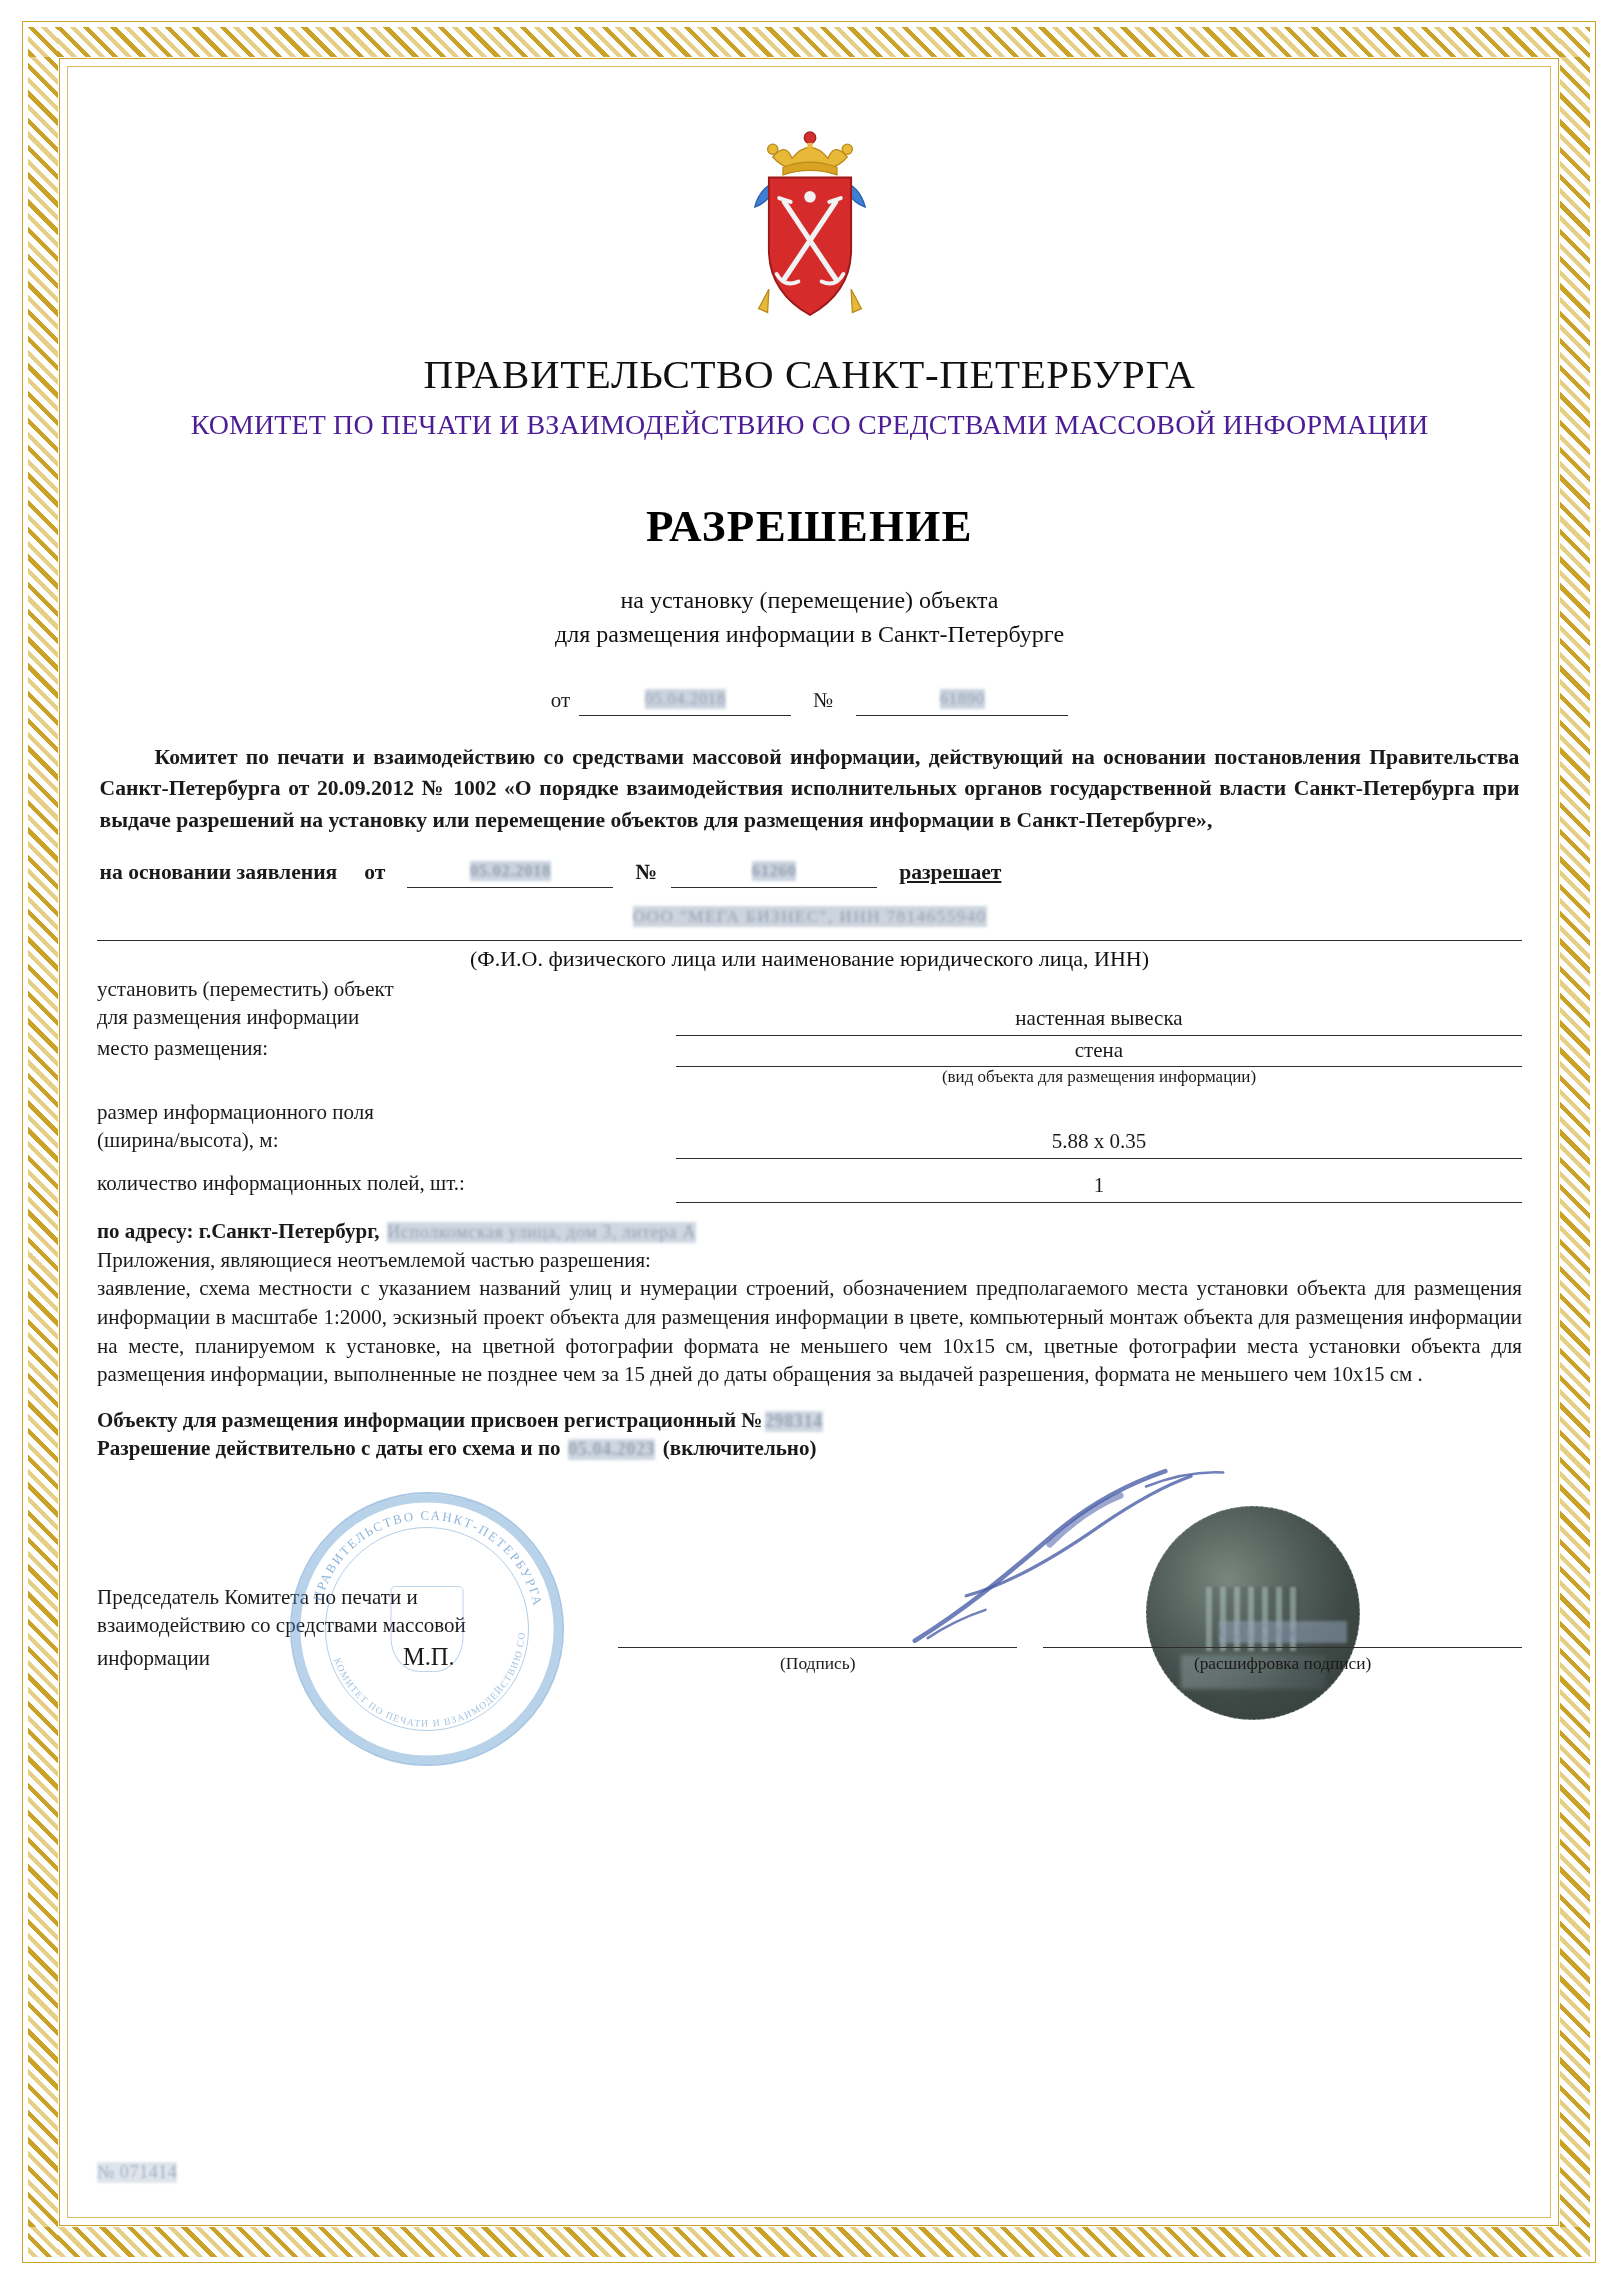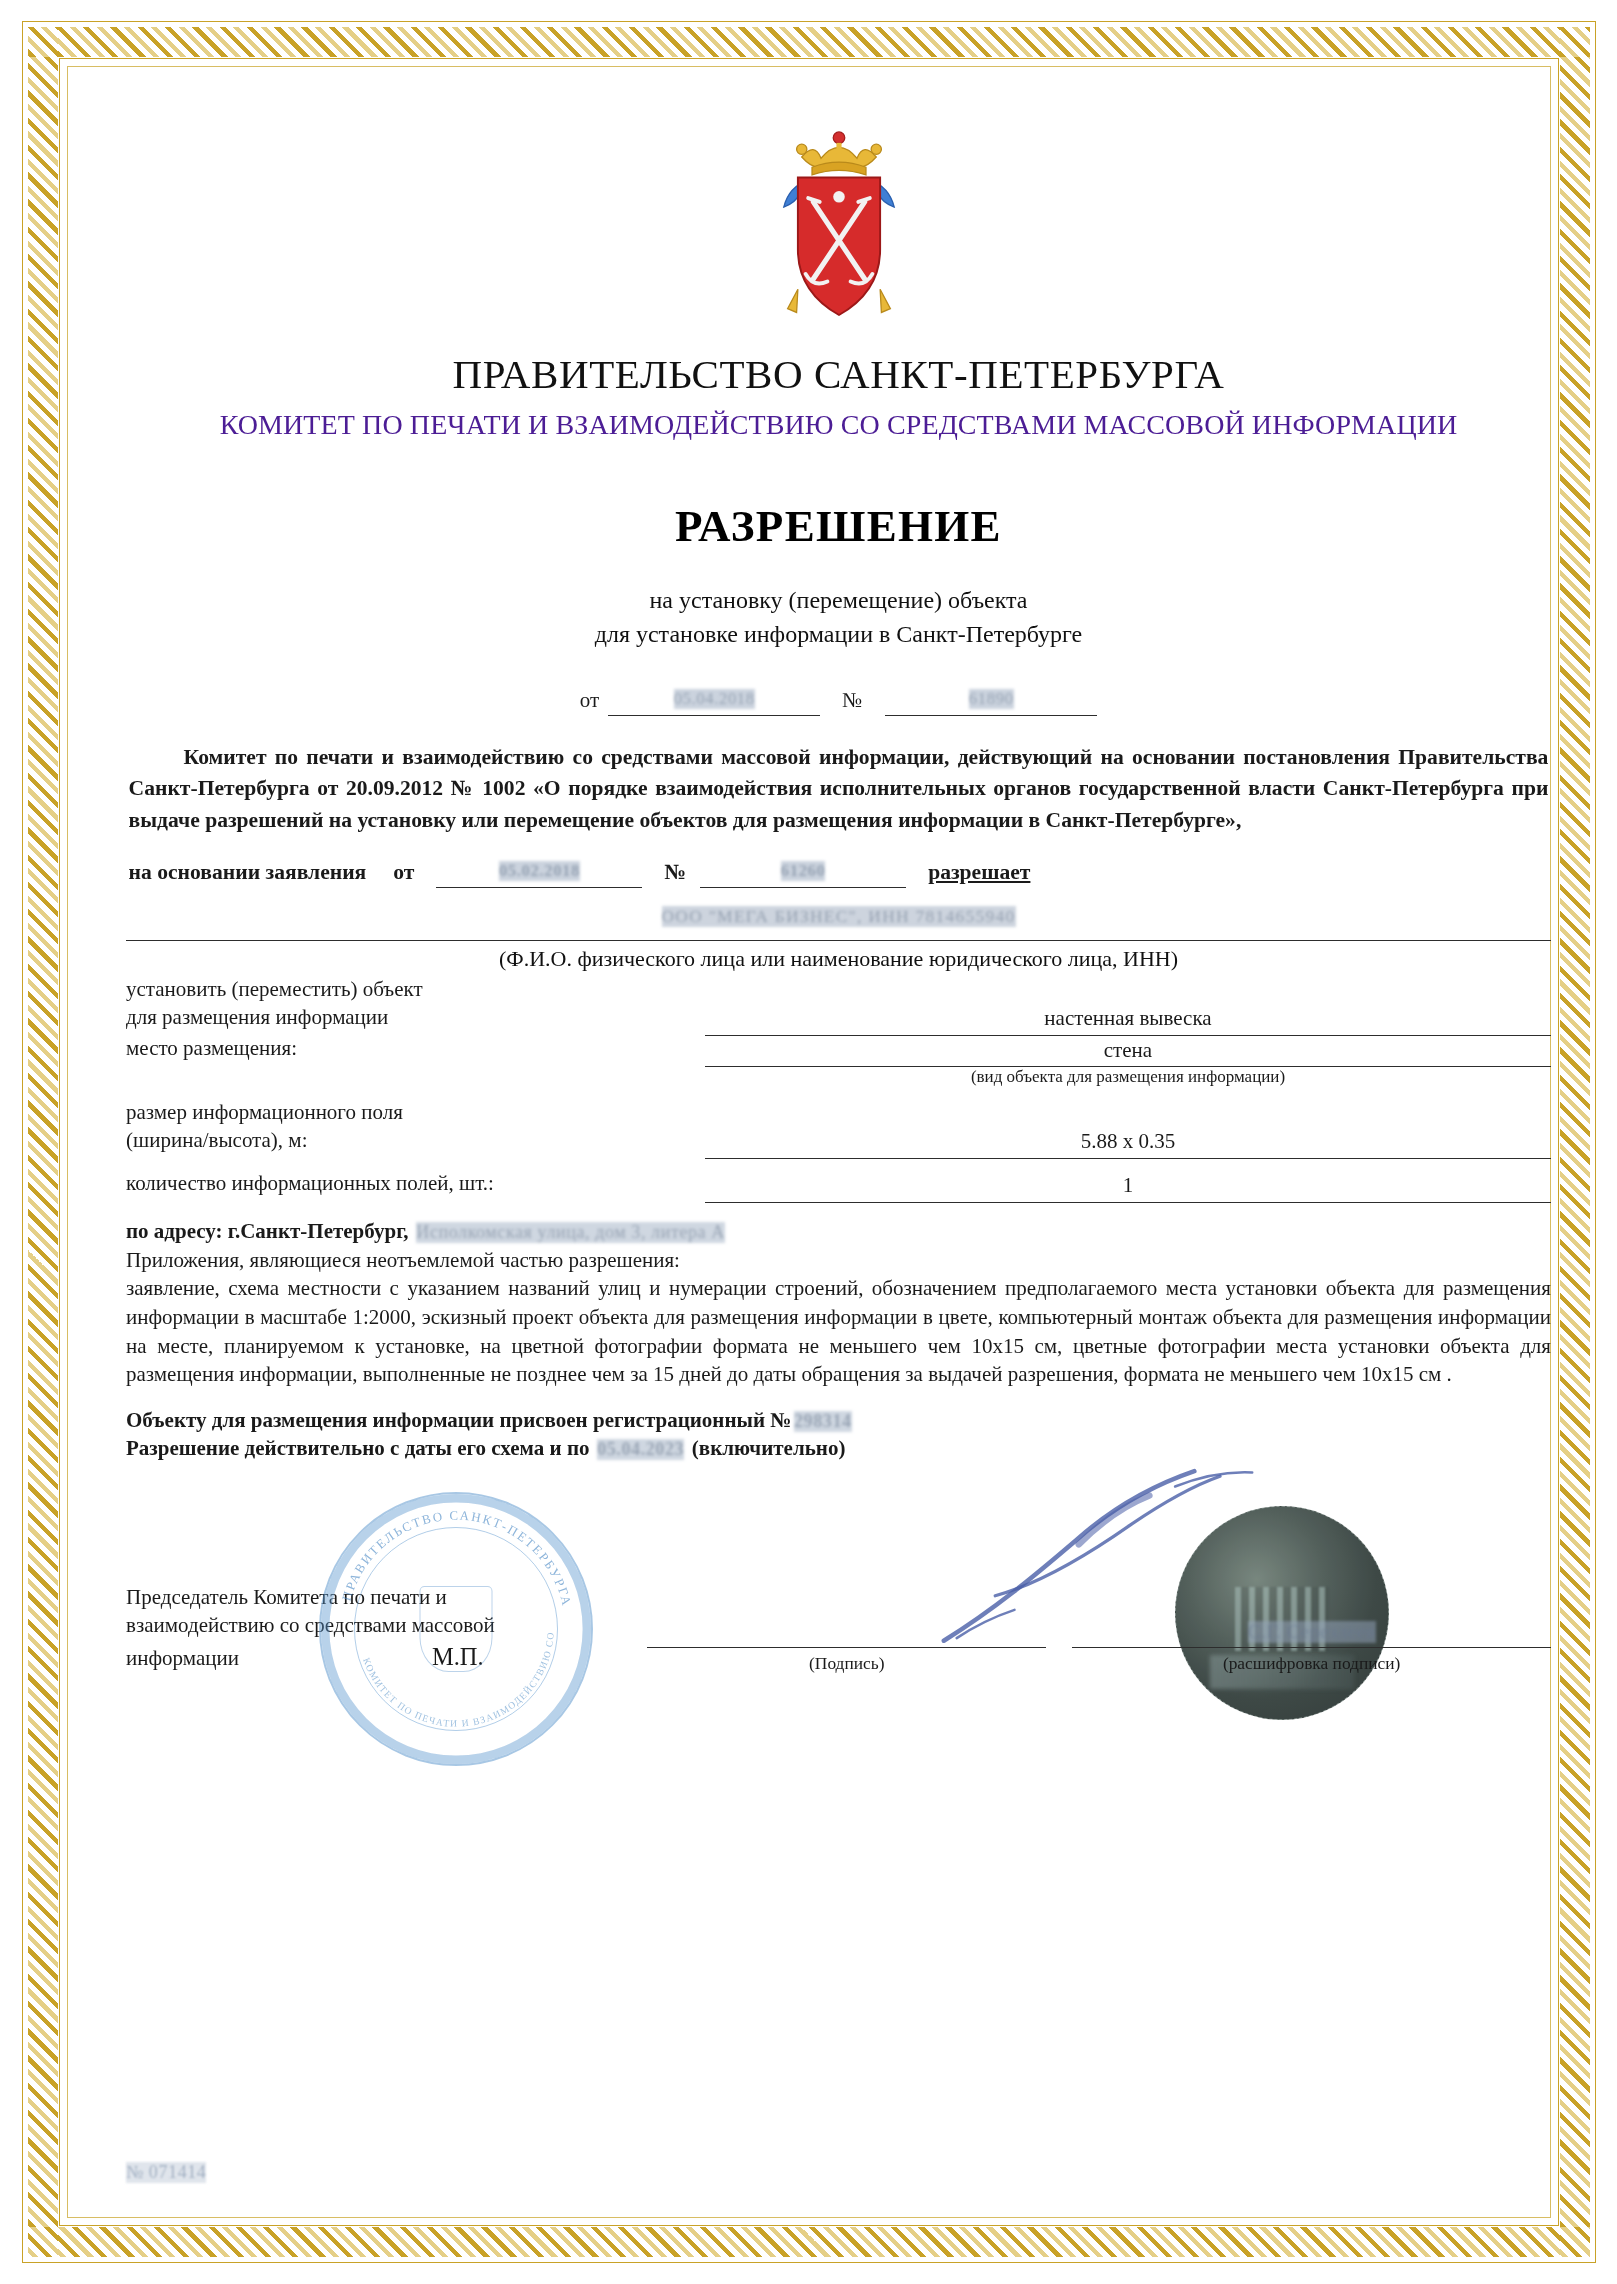--- a/index.html
+++ b/index.html
@@ -60,21 +60,20 @@
     border: 0.6px solid #d8bd63;
     box-sizing: border-box;
   }
 
   .content {
     position: absolute;
     left: 97px;
     top: 90px;
     width: 1425px;
     height: 2105px;
-    margin-left: 29px;
   }
 
   
   .crest-wrap {
     width: 100%;
     display: flex;
     justify-content: center;
     margin-top: 31px;
   }
   .crest {
@@ -472,21 +471,21 @@
       </svg>
     </div>
 
     <div class="gov-title">ПРАВИТЕЛЬСТВО САНКТ-ПЕТЕРБУРГА</div>
     <div class="committee-title">КОМИТЕТ ПО ПЕЧАТИ И ВЗАИМОДЕЙСТВИЮ СО СРЕДСТВАМИ МАССОВОЙ ИНФОРМАЦИИ</div>
 
     <div class="doc-title">РАЗРЕШЕНИЕ</div>
 
     <div class="subtitle">
       <div>на установку (перемещение) объекта</div>
-      <div>для установке информации в Санкт-Петербурге</div>
+      <div>для размещения информации в Санкт-Петербурге</div>
     </div>
 
     <div class="numline">
       <span class="lab">от</span>
       <span class="blank date">
         <span class="redacted">05.04.2018</span>
       </span>
       <span class="lab" style="padding-left:22px;">№</span>
       <span class="blank num">
         <span class="redacted">61890</span>

